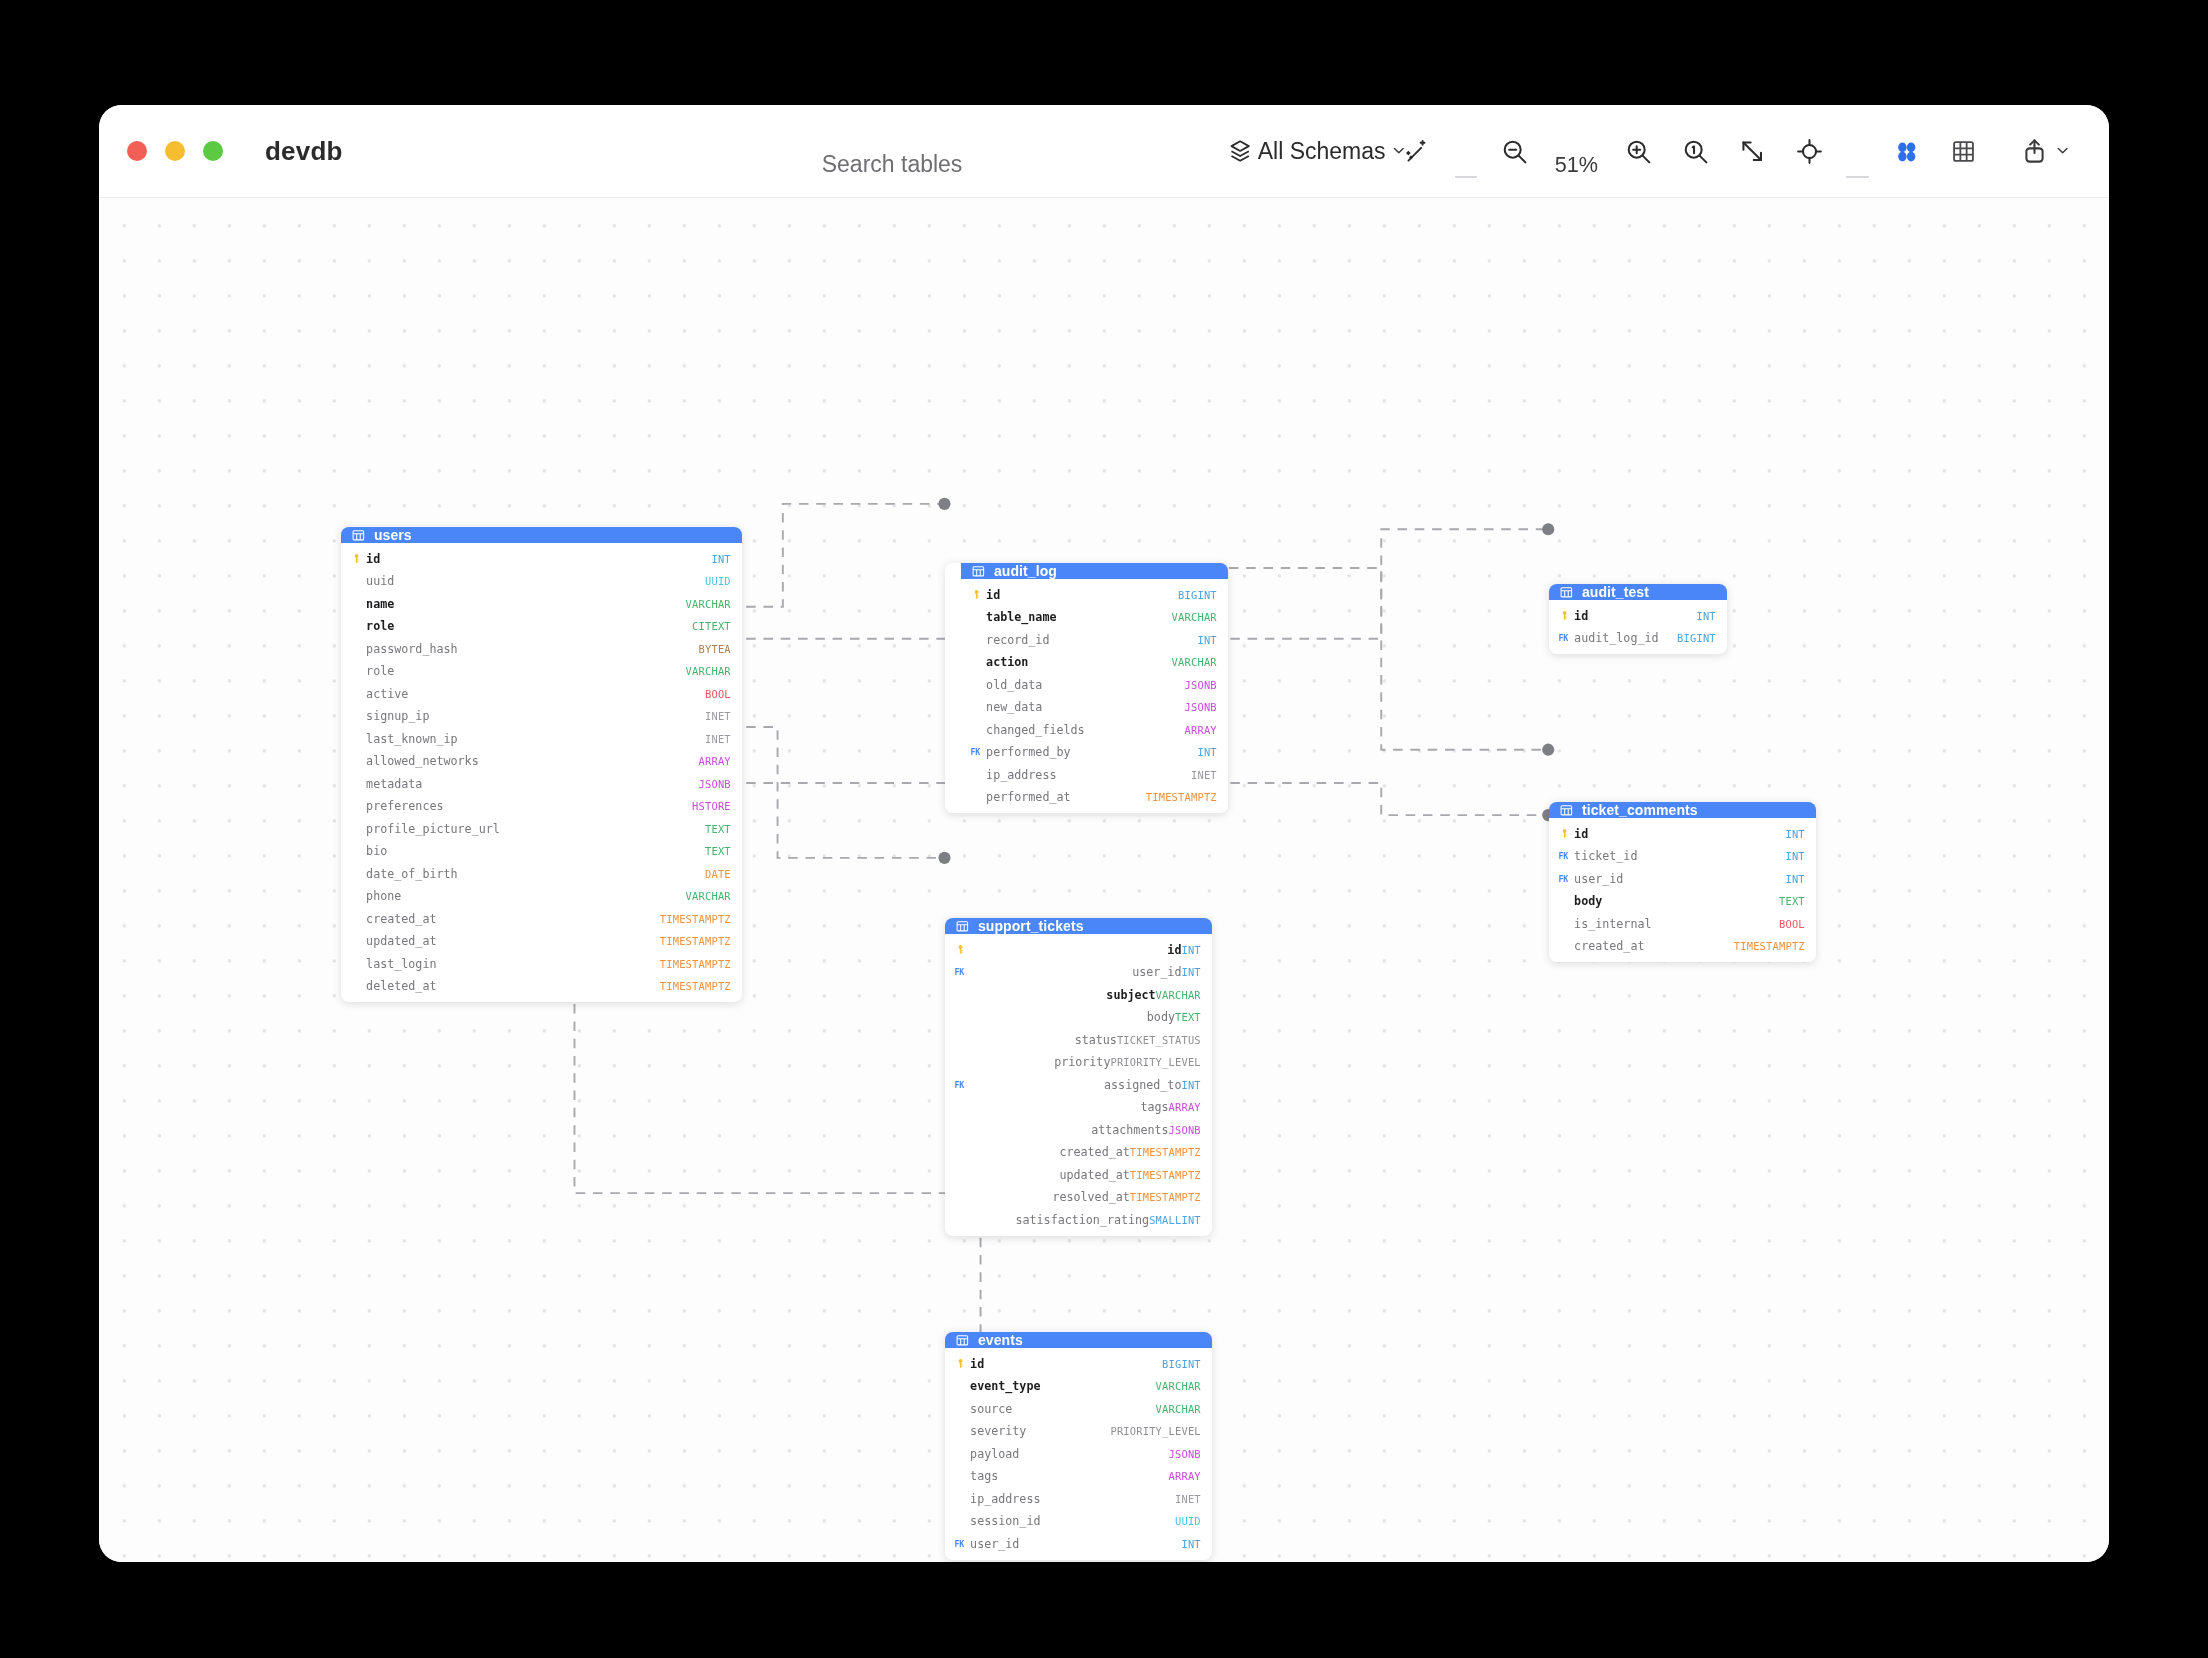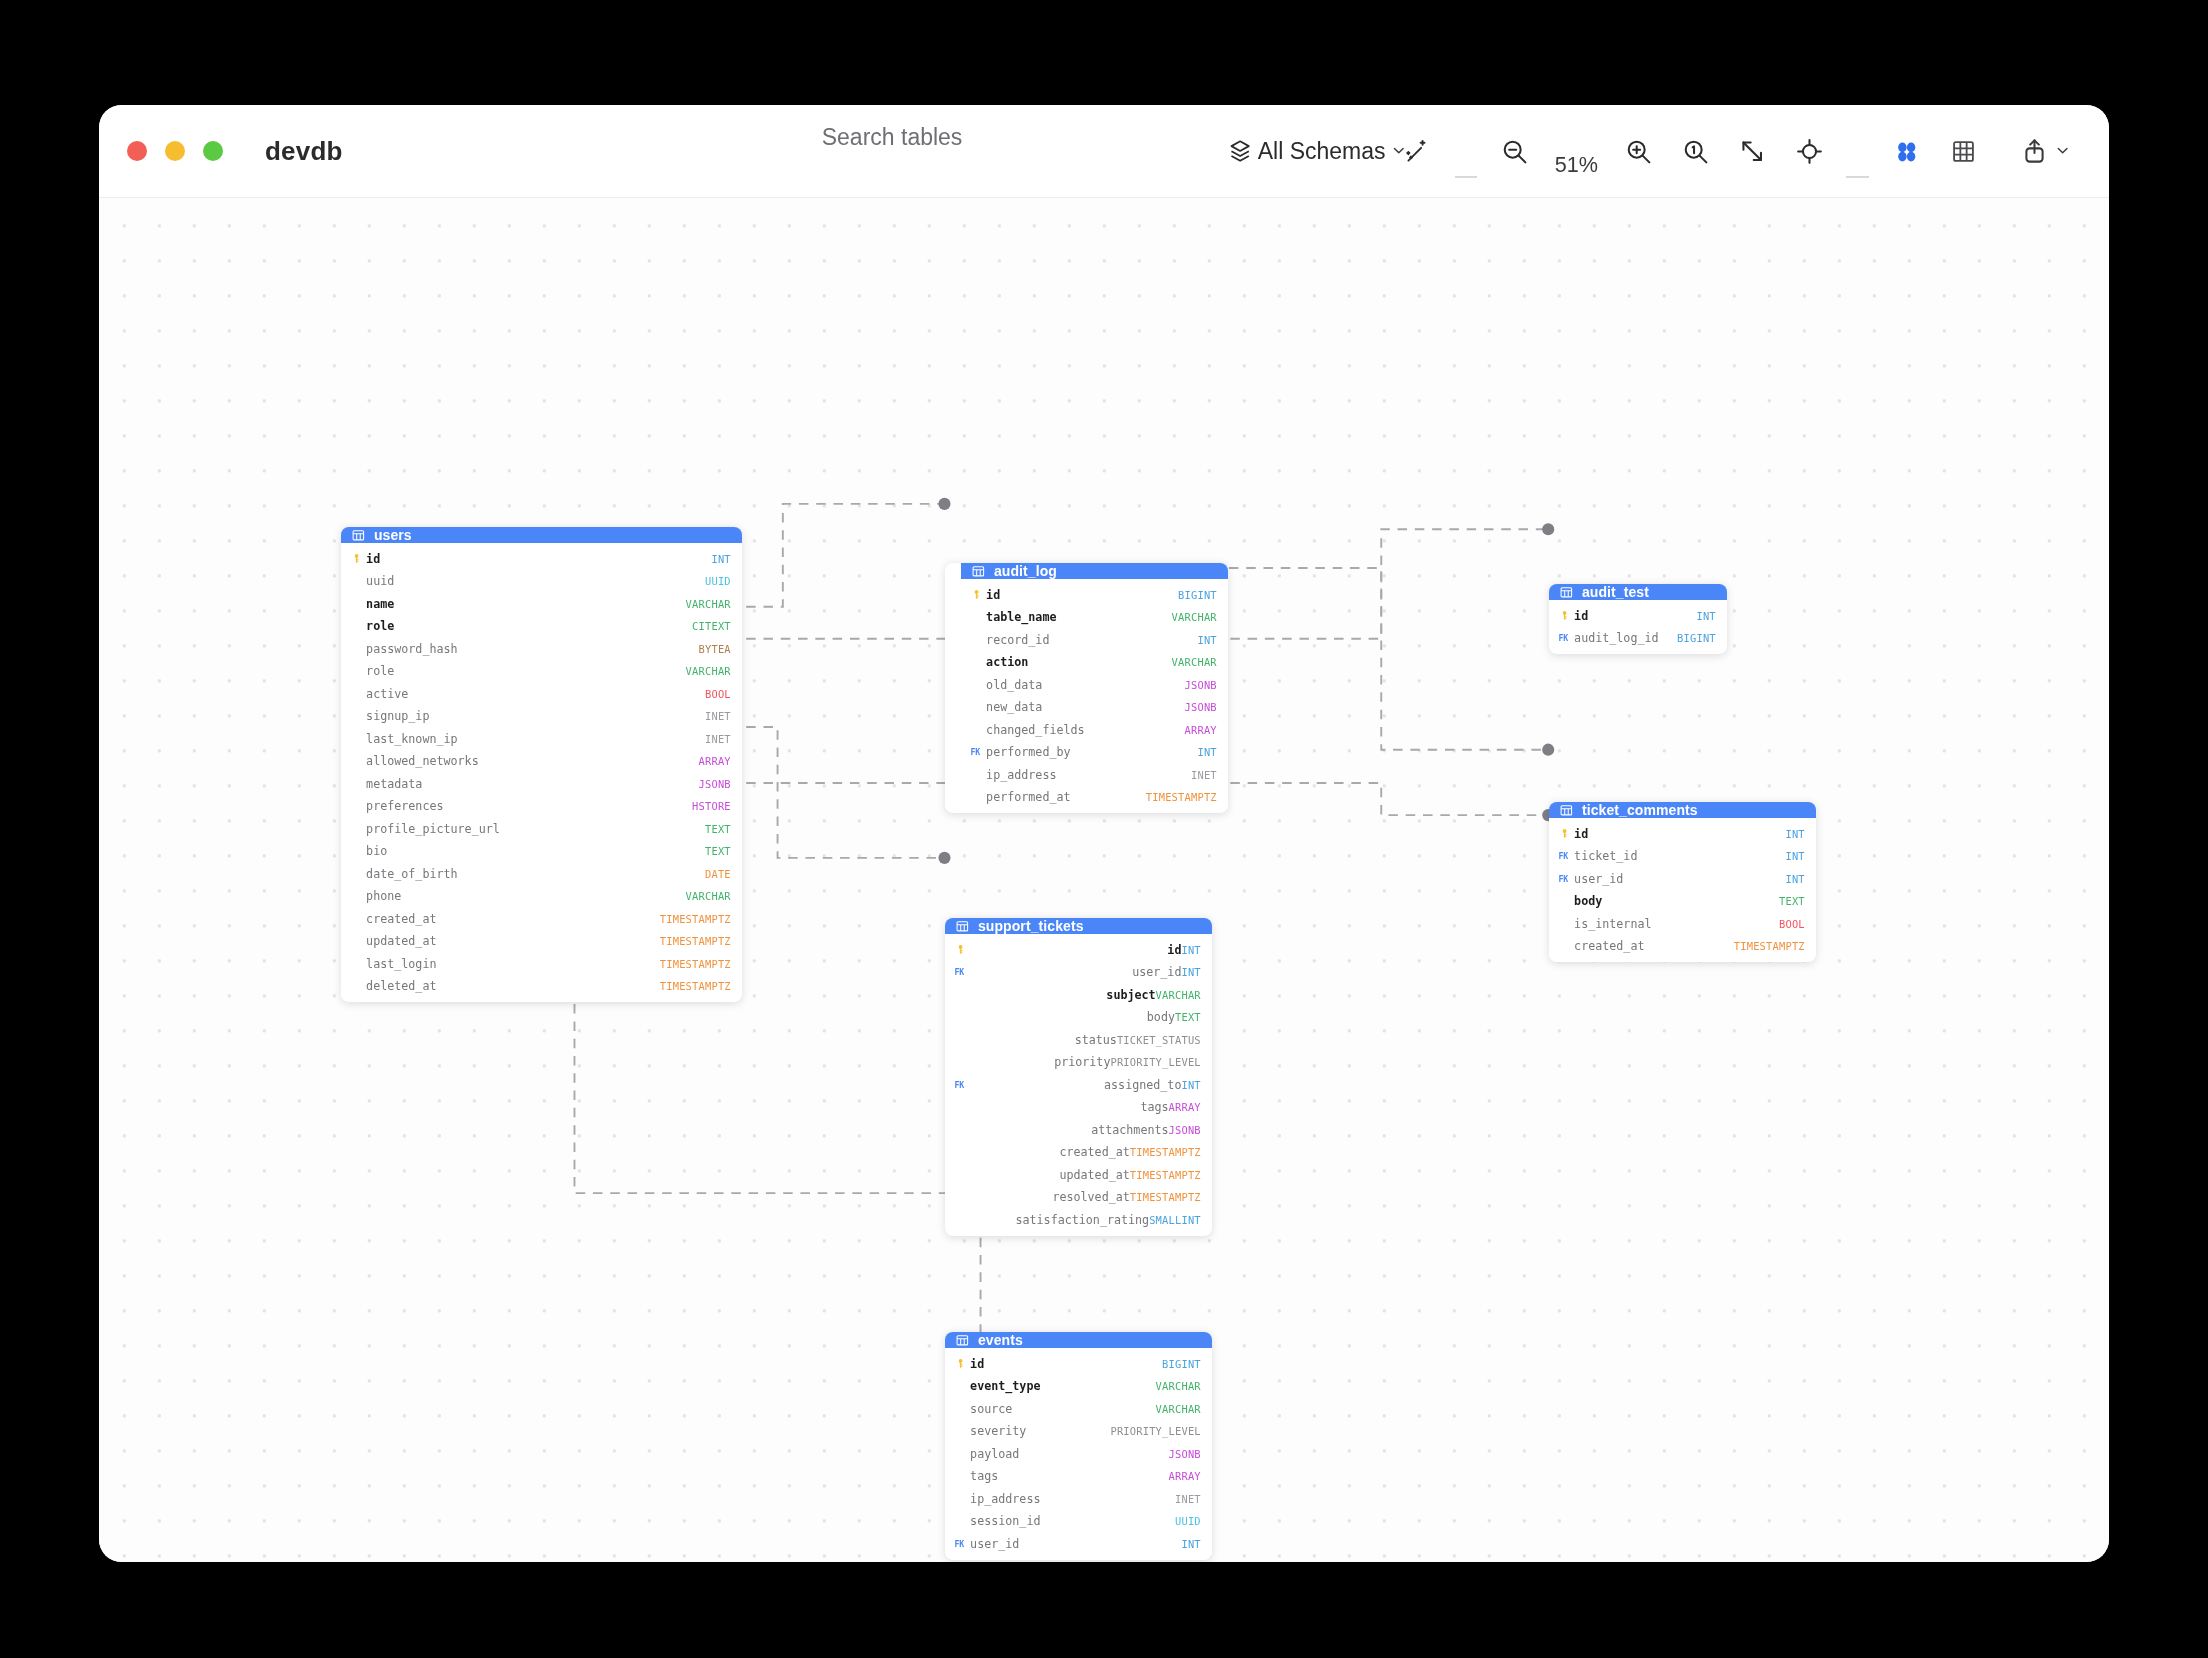--- a/index.html
+++ b/index.html
@@ -39,21 +39,21 @@
     letter-spacing:0.2px;
   }
   .center-group{
     position:absolute;left:50%;transform:translateX(-50%);
     display:flex;align-items:center;
   }
   .search-pill{
     background:#ffffff;
     border-radius:24px;
     height:54px;
-    display:flex;align-items:flex-start;
+    display:flex;align-items:flex-end;
     padding:0 0 0 21.6px;
     min-width:363px;
   }
   .search-placeholder{font-size:23px;color:#6e6e73;}
   .schema-btn{
     display:flex;align-items:center;gap:5px;
     margin-left:42px;cursor:pointer;
   }
   .schema-btn .label{font-size:23px;color:#2b2b2b;}
   .toolbar-right{

